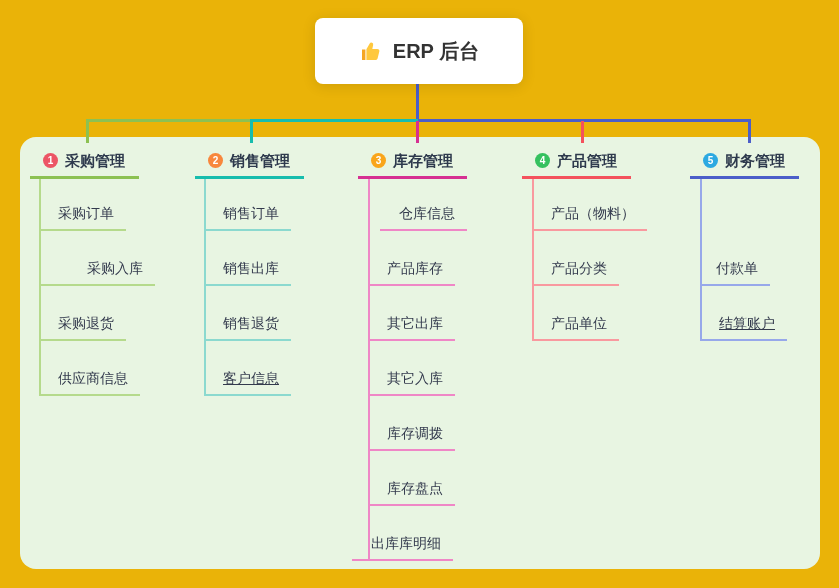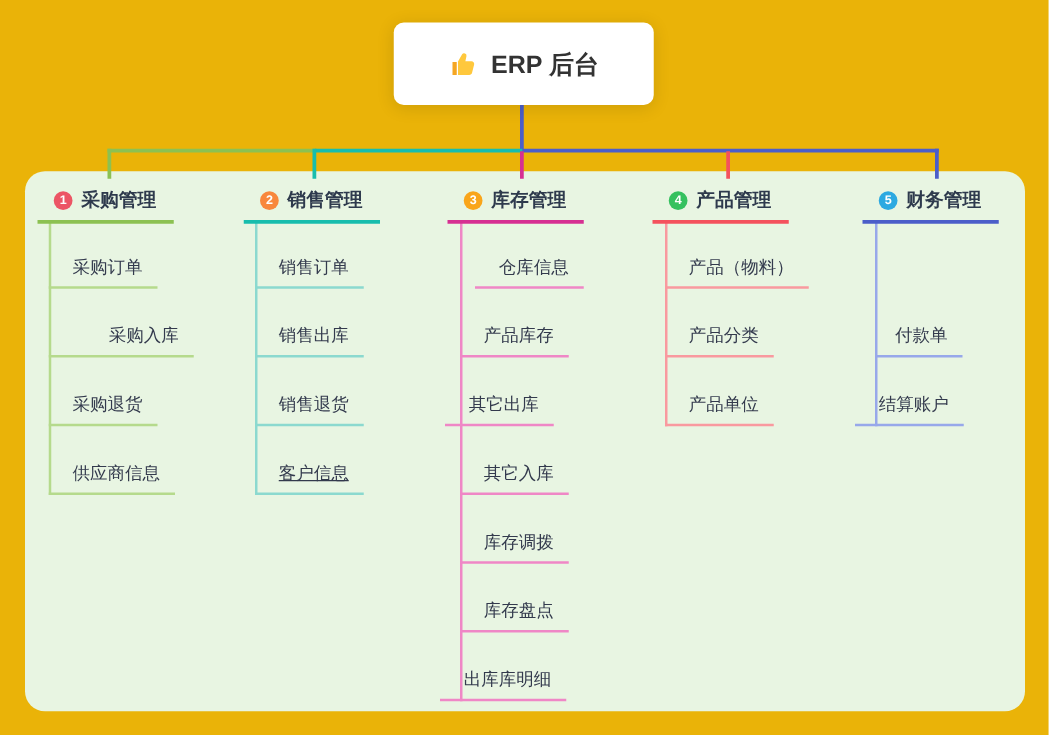--- a/index.html
+++ b/index.html
@@ -109,21 +109,21 @@
   </div>
 
   <div class="branch" style="--line: #D63092; --child: #EF87C6; --badge: #F9A51A;">
     <div class="branch-header" style="left:358px;">
       <span class="badge">3</span>
       <span>库存管理</span>
     </div>
     <div class="rail" style="left:368px;top:177px;height:384px;"></div>
     <div class="child r1" style="left:368px;margin-left:12px;">仓库信息</div>
     <div class="child r2" style="left:368px;">产品库存</div>
-    <div class="child r3" style="left:356px;">其它出库</div>
+    <div class="child r3" style="left:368px;">其它出库</div>
     <div class="child r4" style="left:368px;text-align:right;">其它入库</div>
     <div class="child r5" style="left:368px;">库存调拨</div>
     <div class="child r6" style="left:368px;">库存盘点</div>
     <div class="child r7" style="left:352px;">出库库明细</div>
   </div>
 
   <div class="branch" style="--line: #F4525D; --child: #F9999F; --badge: #35C15F;">
     <div class="branch-header" style="left:522px;">
       <span class="badge">4</span>
       <span>产品管理</span>
@@ -134,16 +134,16 @@
     <div class="child r3" style="left:532px;">产品单位</div>
   </div>
 
   <div class="branch" style="--line: #4B5EC9; --child: #97A8EA; --badge: #2CA9E1;">
     <div class="branch-header" style="left:690px;">
       <span class="badge">5</span>
       <span>财务管理</span>
     </div>
     <div class="rail" style="left:700px;top:177px;height:164px;"></div>
     <div class="child r2" style="left:700px;padding-left:16px;">付款单</div>
-    <div class="child r3" style="left:684px;">结算账户</div>
+    <div class="child r3" style="left:700px;text-decoration:underline;">结算账户</div>
   </div>
 
 </div>
 
 </body></html>

